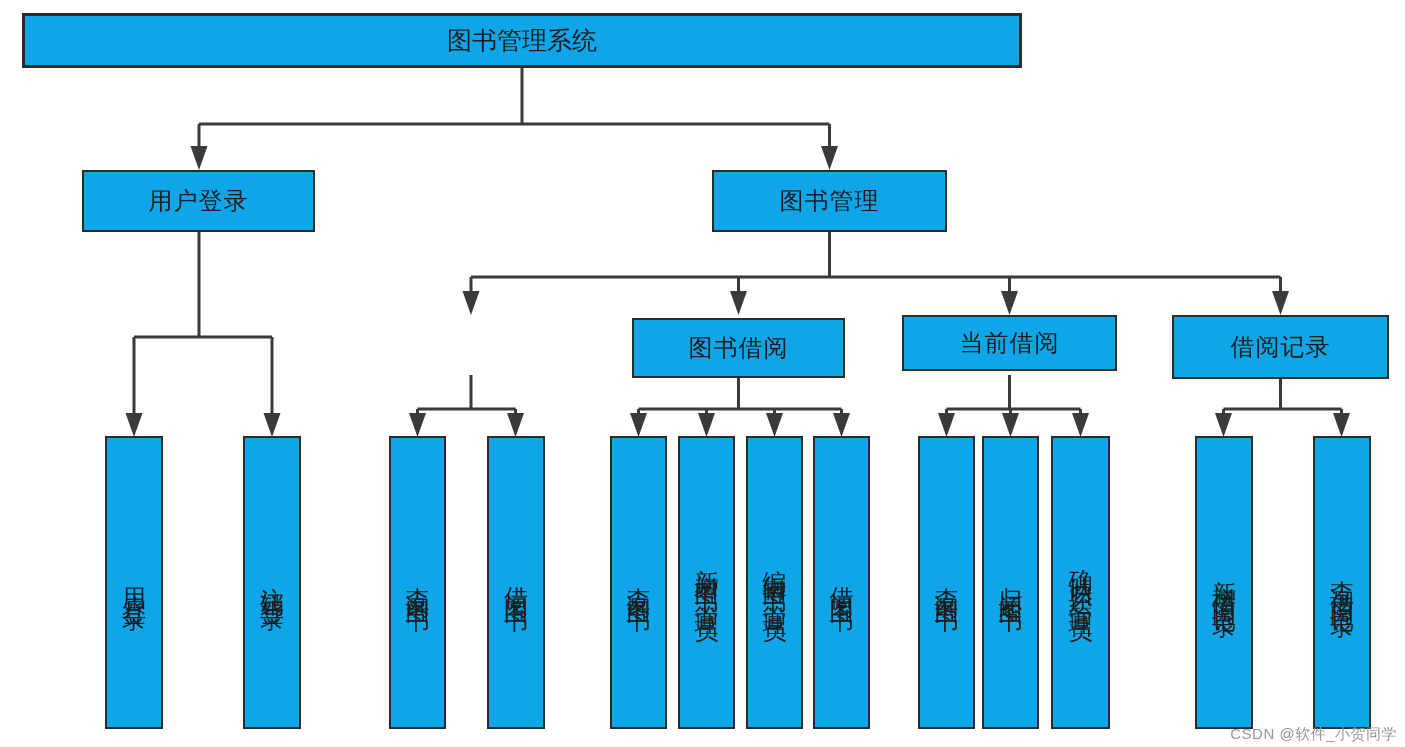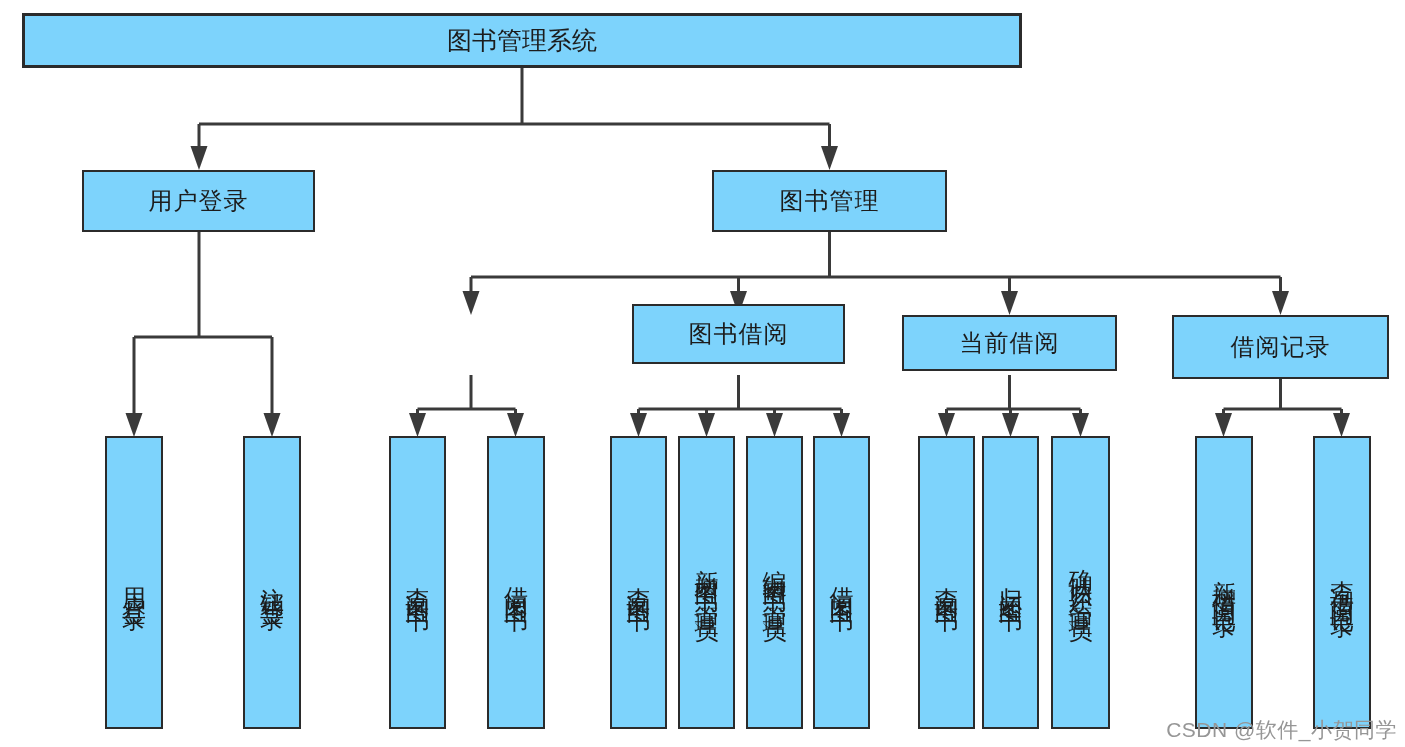--- a/index.html
+++ b/index.html
@@ -8,40 +8,40 @@
     width:1405px; height:747px;
     background:#ffffff;
     font-family:"Liberation Sans", sans-serif;
     overflow:hidden;
   }
   .stage svg { position:absolute; left:0; top:0; }
   .ln { fill:none; stroke:#3a3a3a; stroke-width:3; }
   .ar { fill:#3a3a3a; stroke:none; }
   .box {
     position:absolute;
-    background:#7dd3fc;
+    background:#0ea5e9;
     border:2.5px solid #2b2b2b;
     box-sizing:border-box;
     display:flex; align-items:center; justify-content:center;
     color:#1c1c1c;
   }
   .root { border-width:3px; font-size:25px; }
   .hbox { font-size:24px; letter-spacing:1px; }
   .vbox { font-size:24px; }
   .vt {
     writing-mode:vertical-rl;
     text-orientation:mixed;
     letter-spacing:0.3em;
     line-height:1;
     white-space:nowrap;
   }
   .watermark {
     position:absolute;
     right:8px; bottom:3px;
-    font-size:21px;
+    font-size:15px;
     color:#969696;
     letter-spacing:0.5px;
     z-index:10;
   }
 </style>
 </head>
 <body>
 
 <div class="stage">
 
@@ -79,21 +79,21 @@
     <span>图书管理系统</span>
   </div>
 
   <div class="box hbox" style="left:82px;top:170px;width:233px;height:62px">
     <span>用户登录</span>
   </div>
   <div class="box hbox" style="left:712px;top:170px;width:235px;height:62px">
     <span>图书管理</span>
   </div>
 
-  <div class="box hbox" style="left:632px;top:304px;width:213px;height:60px">
+  <div class="box hbox" style="left:632px;top:318px;width:213px;height:60px">
     <span>图书借阅</span>
   </div>
   <div class="box hbox" style="left:902px;top:315px;width:215px;height:56px">
     <span>当前借阅</span>
   </div>
   <div class="box hbox" style="left:1172px;top:315px;width:217px;height:64px">
     <span>借阅记录</span>
   </div>
 
   <div class="box vbox" style="left:105px;top:436px;width:58px;height:293px">

